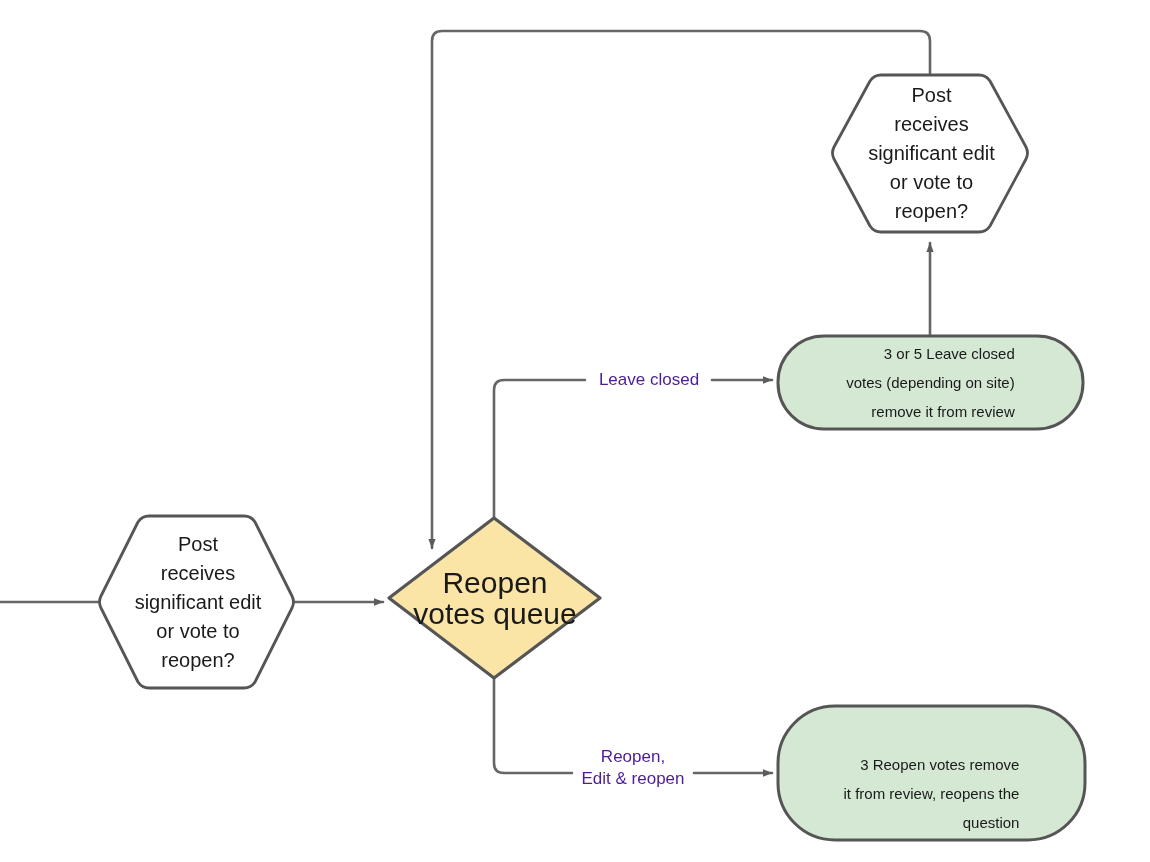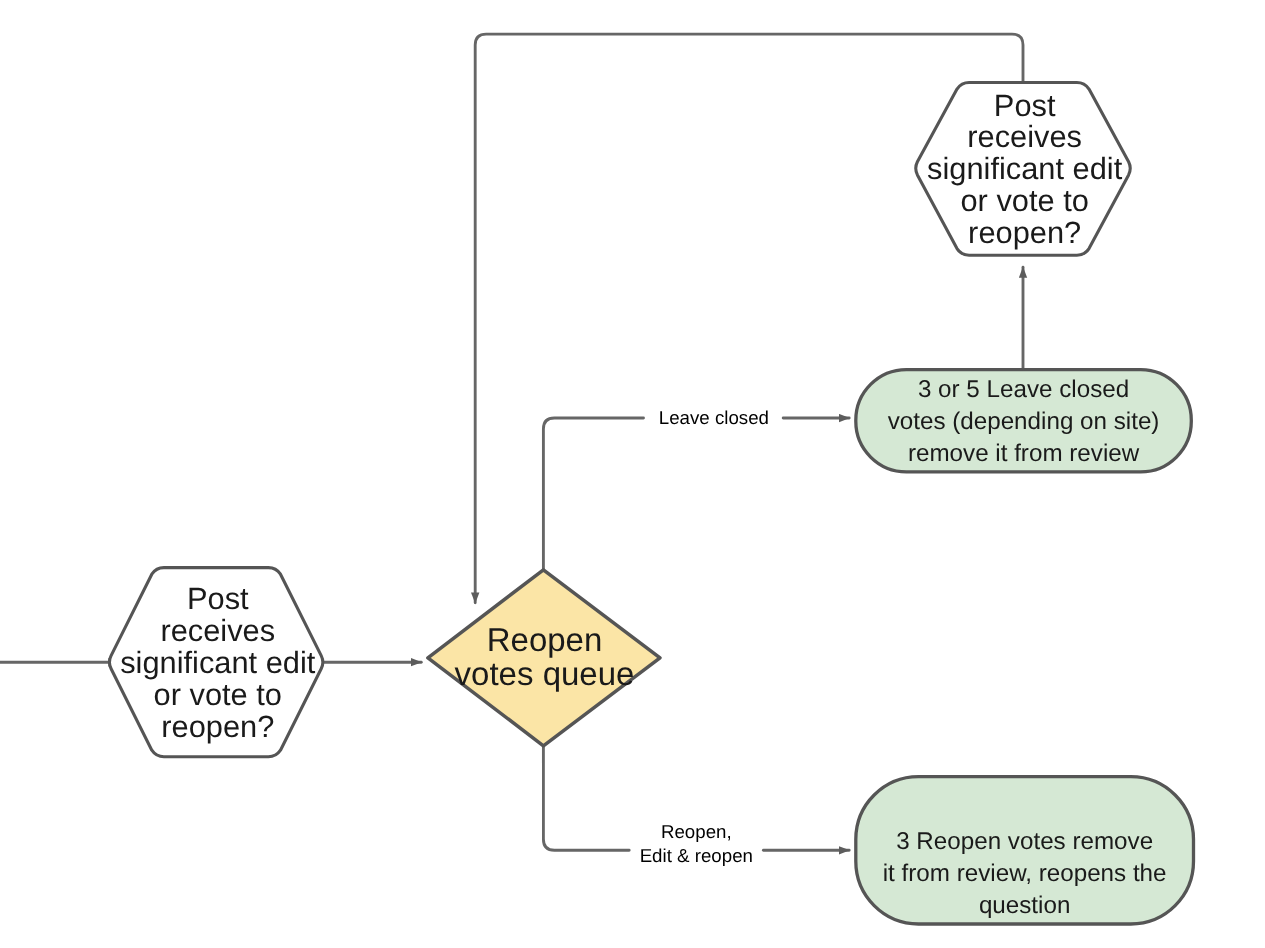--- a/index.html
+++ b/index.html
@@ -33,29 +33,29 @@
     text-align: center;
     color: #1a1a1a;
     font-size: 22px;
     line-height: 29px;
     pointer-events: none;
     white-space: pre-line;
   }
   .edge-label {
     position: absolute;
     text-align: center;
-    color: #000000;
+    color: #4c1d95;
     font-size: 17px;
     line-height: 22px;
     white-space: pre-line;
     pointer-events: none;
   }
-  .hex-text { font-size: 28px; line-height: 29px; }
+  .hex-text { font-size: 20px; line-height: 29px; }
   .diamond-text { font-size: 30px; line-height: 31px; }
-  .pill-text { font-size: 22px; line-height: 29px; }
+  .pill-text { font-size: 15px; line-height: 29px; text-align: right; }
 </style>
 </head>
 <body>
 
 <div id="canvas">
 
   <svg id="diagram-svg" viewBox="0 0 1150 862">
     <defs>
       <marker id="arrow" markerWidth="11" markerHeight="11" refX="9.4" refY="4" orient="auto" markerUnits="userSpaceOnUse">
         <path d="M0,0.2 L10,4 L0,7.8 Z" fill="#5c5c5c"></path>

